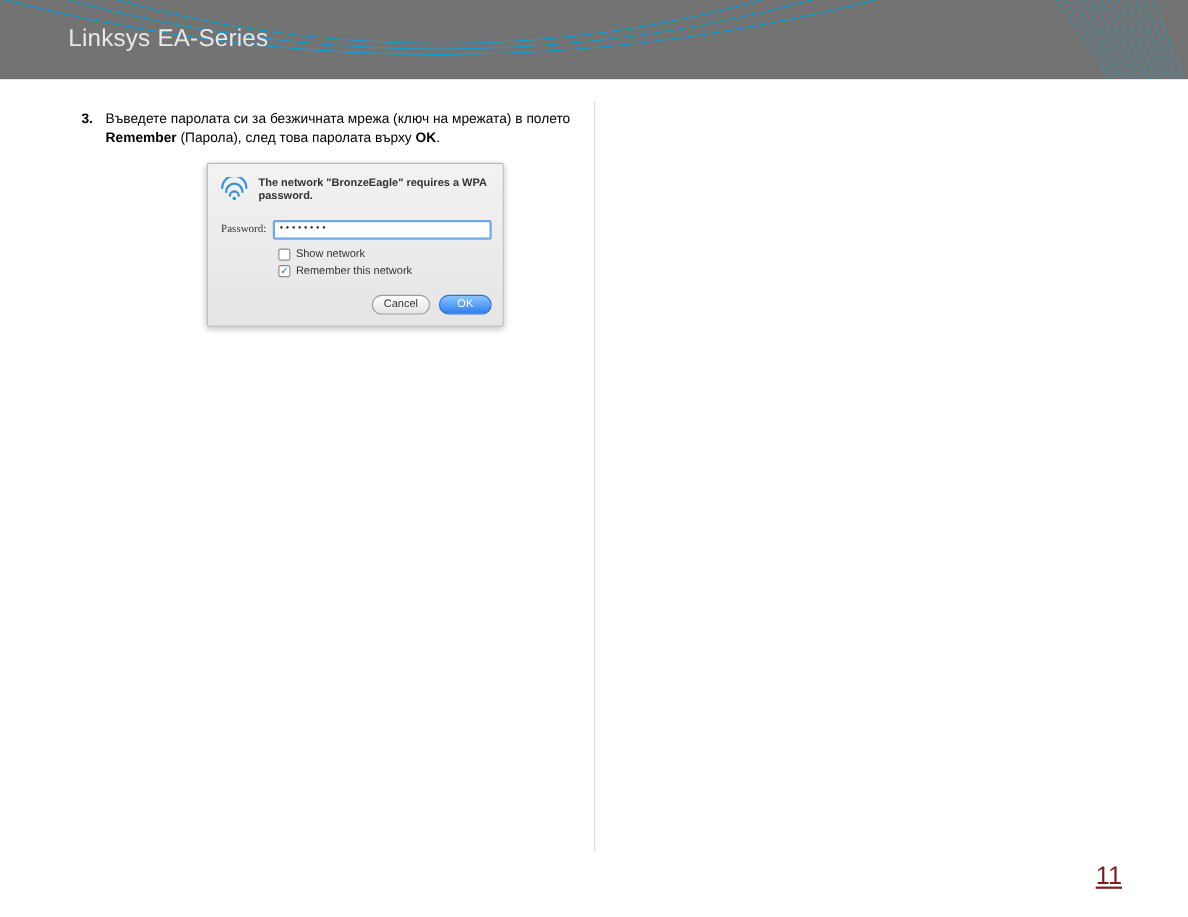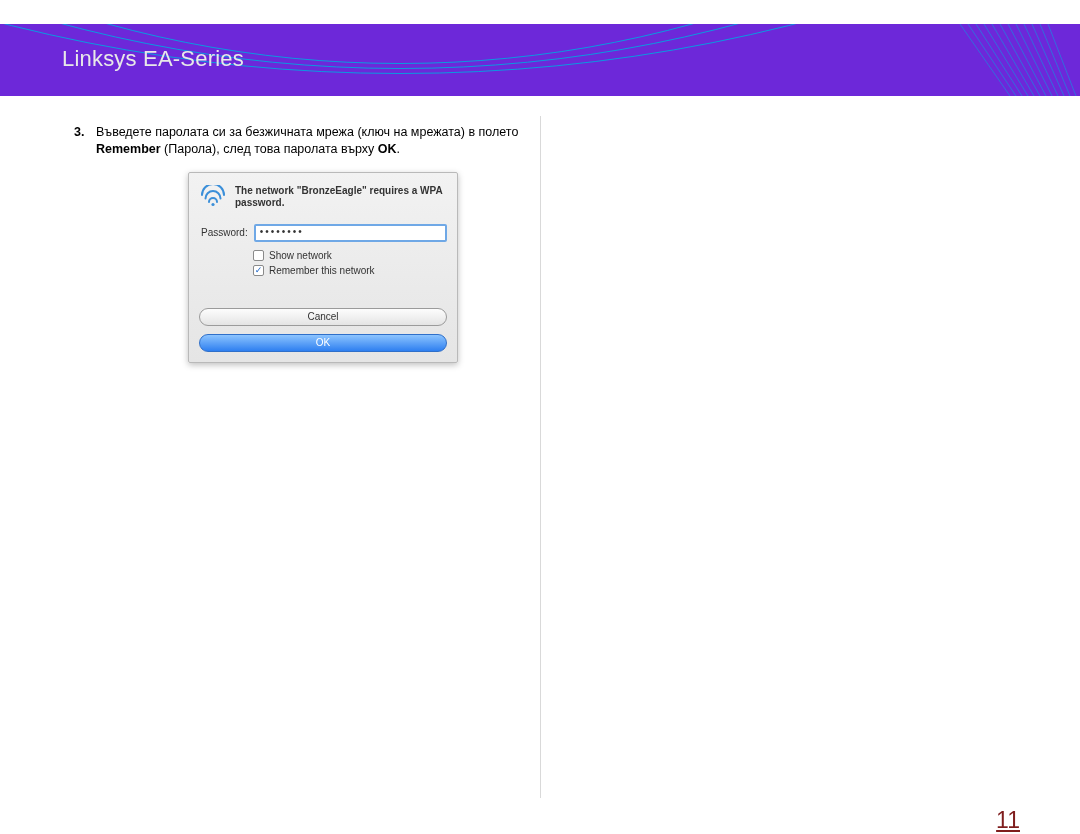--- a/index.html
+++ b/index.html
@@ -3,23 +3,22 @@
 <meta charset="utf-8">
 <style>
   * { box-sizing: border-box; margin: 0; padding: 0; }
   html, body { width: 1080px; height: 834px; font-family: "Myriad Pro", "Segoe UI", Arial, sans-serif; background: #fff; color: #000; }
 
   
   .banner {
     position: relative;
     width: 100%;
     height: 72px;
-    background: #6d28d9;
+    background: #737373;
     overflow: hidden;
-    margin-top: 24px;
   }
   .banner-arc {
     position: absolute;
     border: 1px solid #00a6e0;
     border-radius: 50%;
     opacity: 0.9;
   }
   .banner-title-left {
     position: absolute;
     left: 62px; top: 22px;
@@ -98,20 +97,21 @@
   }
   .dialog-msg {
     font-weight: 700;
     font-size: 10px;
     line-height: 1.25;
   }
   .pw-row {
     display: flex;
     align-items: center;
     margin: 14px 0 6px 2px;
+    font-family: Liberation Serif, serif;
   }
   .pw-label { font-size: 10px; margin-right: 6px; }
   .pw-field {
     flex: 1;
     height: 18px;
     border: 2px solid #6fa8e6;
     border-radius: 2px;
     background: #fff;
     padding: 0 4px;
     font-size: 10px;
@@ -133,22 +133,21 @@
     display: inline-flex;
     align-items: center;
     justify-content: center;
     font-size: 9px;
     color: #1a63c7;
   }
   .btn-row {
     display: flex;
     justify-content: flex-end;
     gap: 8px;
-    margin-top: 30px;
-    flex-direction: column;
+    margin-top: 14px;
   }
   .mac-btn {
     min-width: 48px;
     height: 18px;
     border-radius: 9px;
     border: 1px solid #9b9b9b;
     font-size: 10px;
     display: inline-flex;
     align-items: center;
     justify-content: center;

